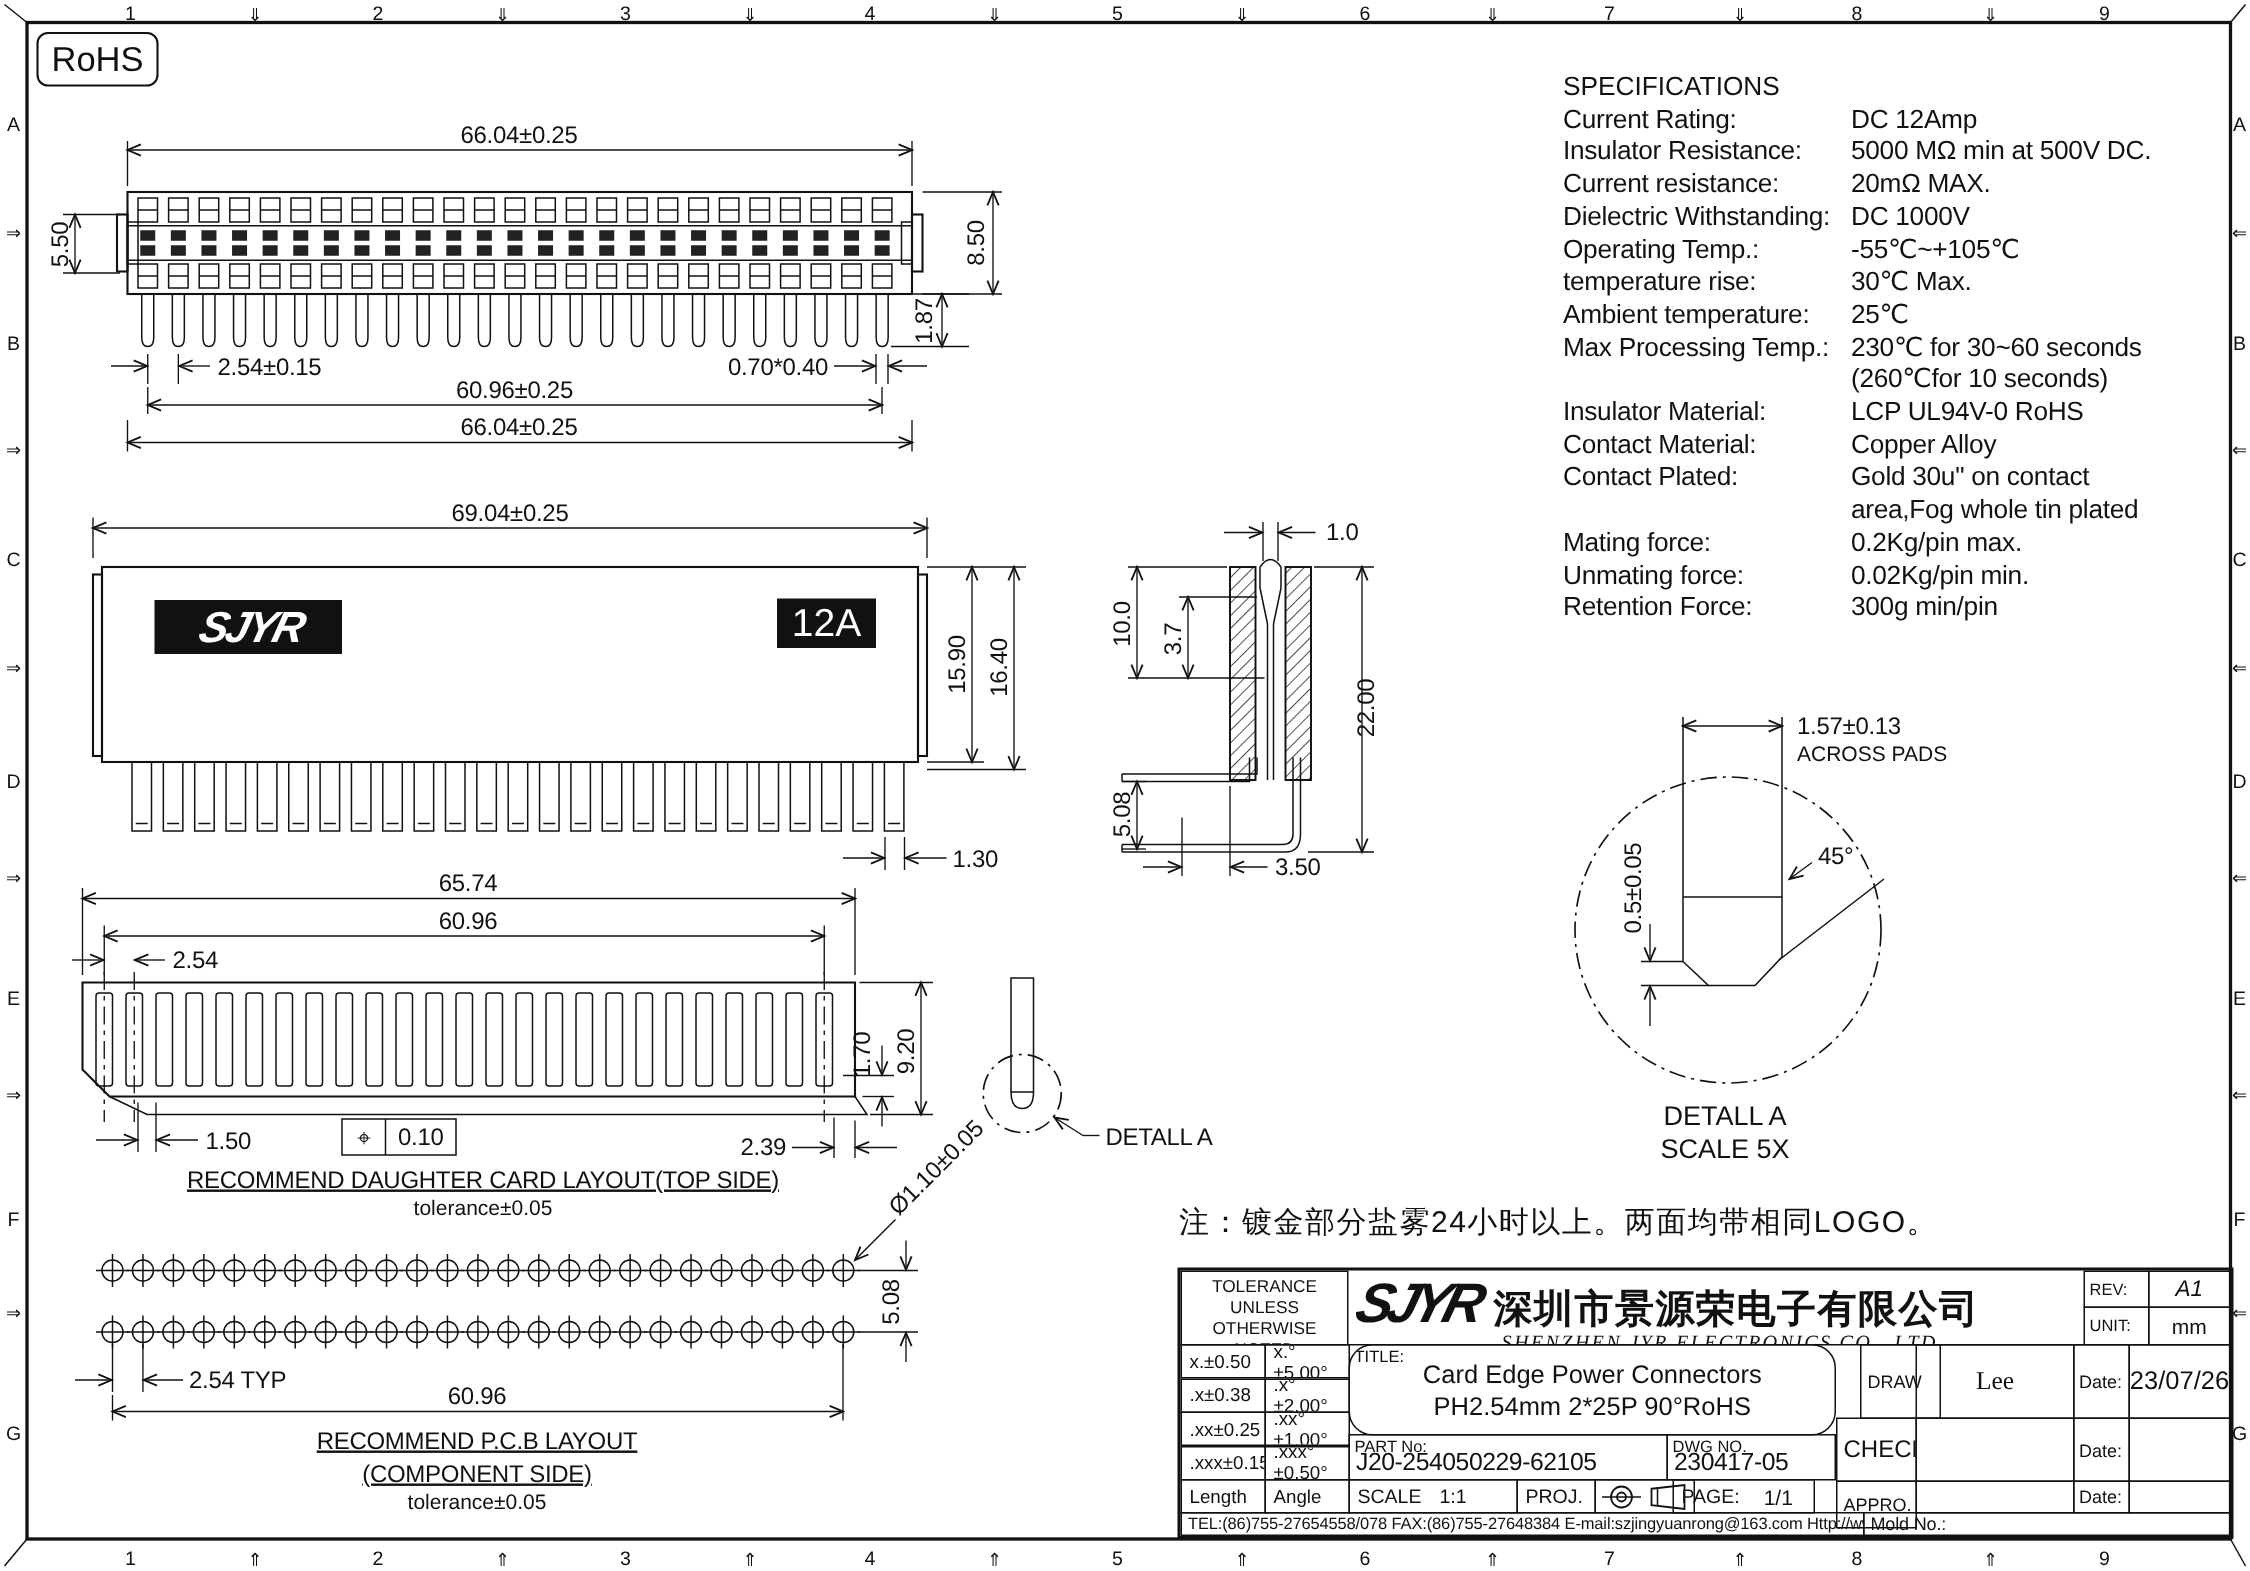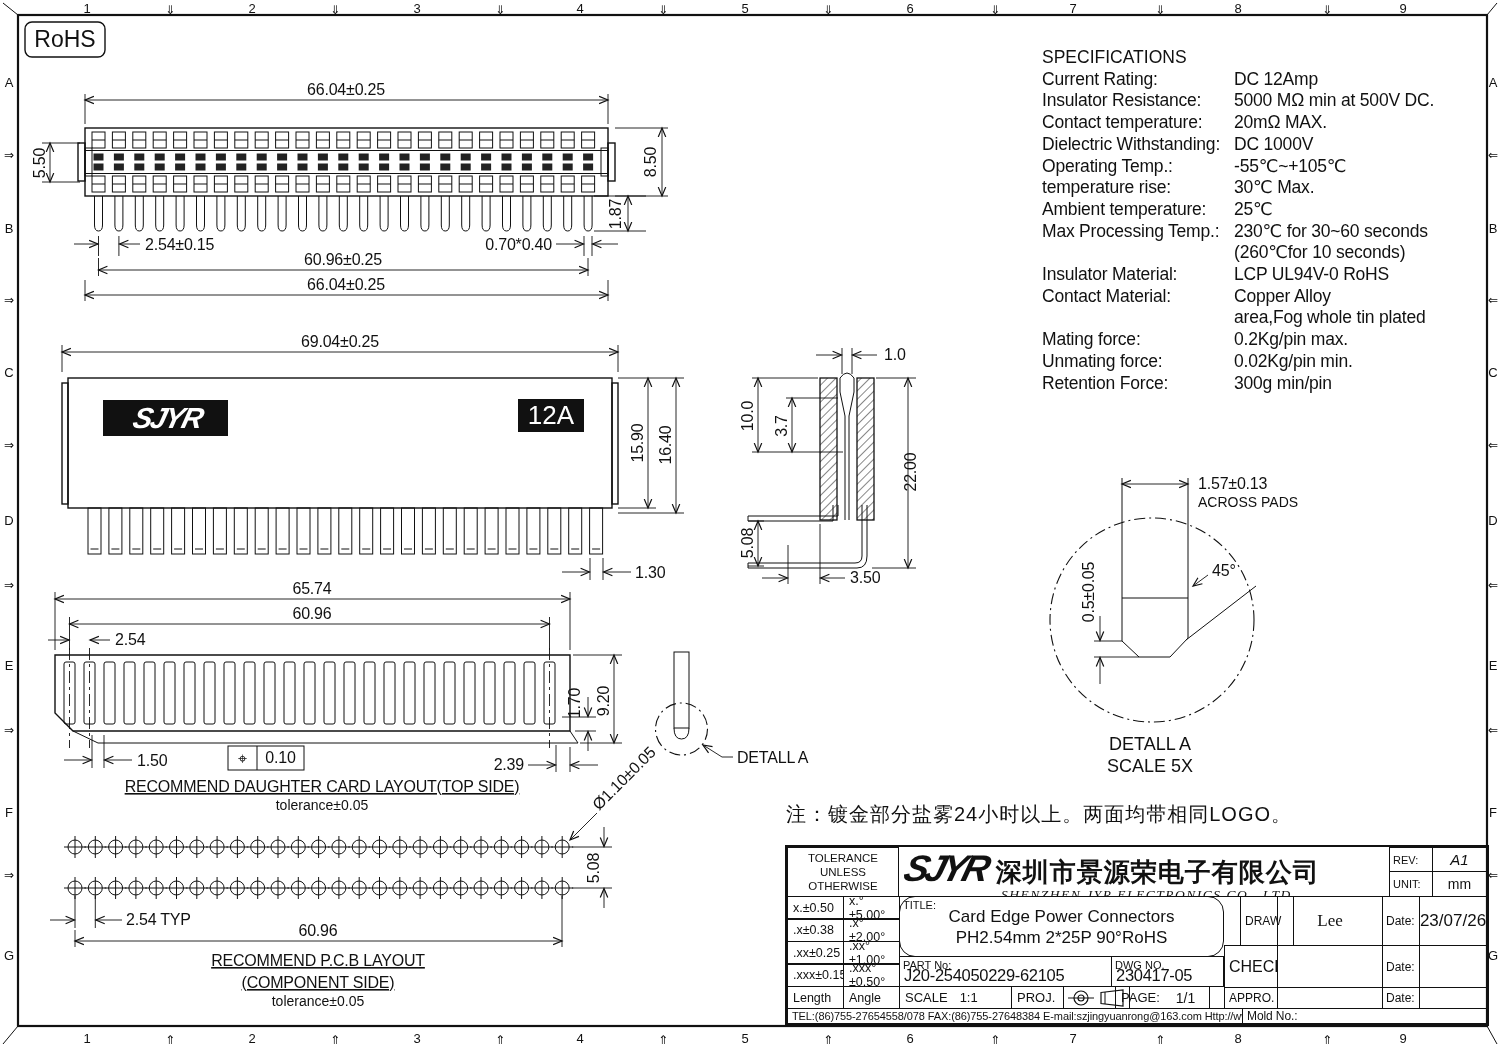--- a/index.html
+++ b/index.html
@@ -787,21 +787,21 @@
   <div id="spec-rows">
       <div class="spec-row">
         <span class="lab">Current Rating:</span>
         <span class="val">DC 12Amp</span>
       </div>
       <div class="spec-row">
         <span class="lab">Insulator Resistance:</span>
         <span class="val">5000 MΩ min at 500V DC.</span>
       </div>
       <div class="spec-row">
-        <span class="lab">Contact temperature:</span>
+        <span class="lab">Current resistance:</span>
         <span class="val">20mΩ MAX.</span>
       </div>
       <div class="spec-row">
         <span class="lab">Dielectric Withstanding:</span>
         <span class="val">DC 1000V</span>
       </div>
       <div class="spec-row">
         <span class="lab">Operating Temp.:</span>
         <span class="val">-55℃~+105℃</span>
       </div>
@@ -821,20 +821,24 @@
         <span class="lab"></span>
         <span class="val">(260℃for 10 seconds)</span>
       </div>
       <div class="spec-row">
         <span class="lab">Insulator Material:</span>
         <span class="val">LCP UL94V-0 RoHS</span>
       </div>
       <div class="spec-row">
         <span class="lab">Contact Material:</span>
         <span class="val">Copper Alloy</span>
+      </div>
+      <div class="spec-row">
+        <span class="lab">Contact Plated:</span>
+        <span class="val">Gold 30u" on contact</span>
       </div>
       <div class="spec-row">
         <span class="lab"></span>
         <span class="val">area,Fog whole tin plated</span>
       </div>
       <div class="spec-row">
         <span class="lab">Mating force:</span>
         <span class="val">0.2Kg/pin max.</span>
       </div>
       <div class="spec-row">
@@ -920,20 +924,20 @@
   <div class="cell" style="left:437px;top:49px;width:54px;height:50px;font-size:12px;display:flex;align-items:center;padding-left:4px;margin-left:16px;">DRAW</div>
   <div class="cell center-v leename" style="left:490px;top:49px;width:106px;height:50px;">Lee</div>
   <div class="cell" style="left:595px;top:49px;width:38px;height:50px;font-size:12px;display:flex;align-items:center;padding-left:3px;">Date:</div>
   <div class="cell center-v datecell" style="left:632px;top:49px;width:68px;height:50px;">23/07/26</div>
 
   <div class="cell" style="left:437px;top:98px;width:54px;height:43px;font-size:16px;display:flex;align-items:center;padding-left:4px;">CHECK</div>
   <div class="cell" style="left:490px;top:98px;width:106px;height:43px;"></div>
   <div class="cell" style="left:595px;top:98px;width:38px;height:43px;font-size:12px;display:flex;align-items:center;padding-left:3px;">Date:</div>
   <div class="cell" style="left:632px;top:98px;width:68px;height:43px;"></div>
 
-  <div class="cell" style="left:437px;top:140px;width:54px;height:22px;font-size:12px;display:flex;align-items:center;padding-left:4px;">APPRO.</div>
+  <div class="cell" style="left:437px;top:140px;width:54px;height:32px;font-size:12px;display:flex;align-items:center;padding-left:4px;">APPRO.</div>
   <div class="cell" style="left:490px;top:140px;width:106px;height:22px;"></div>
   <div class="cell" style="left:595px;top:140px;width:38px;height:22px;font-size:12px;display:flex;align-items:center;padding-left:3px;">Date:</div>
   <div class="cell" style="left:632px;top:140px;width:68px;height:22px;"></div>
 
   <div class="cell telrow" style="left:0;top:161px;width:456px;height:16px;">TEL:(86)755-27654558/078   FAX:(86)755-27648384   E-mail:szjingyuanrong@163.com   Http://www.jyrsz.com</div>
   <div class="cell telrow" style="left:455px;top:161px;width:245px;height:16px;font-size:12px;">Mold No.:</div>
 </div>
 
 </body></html>

